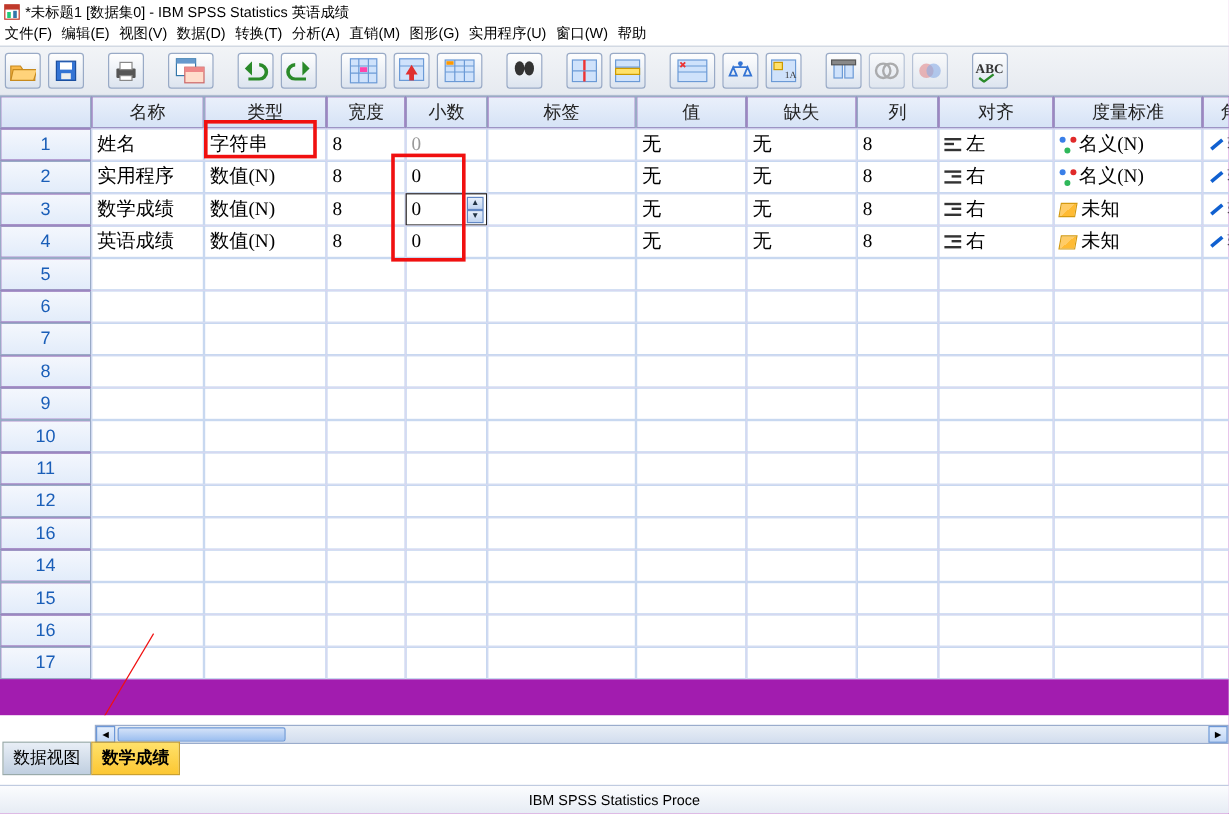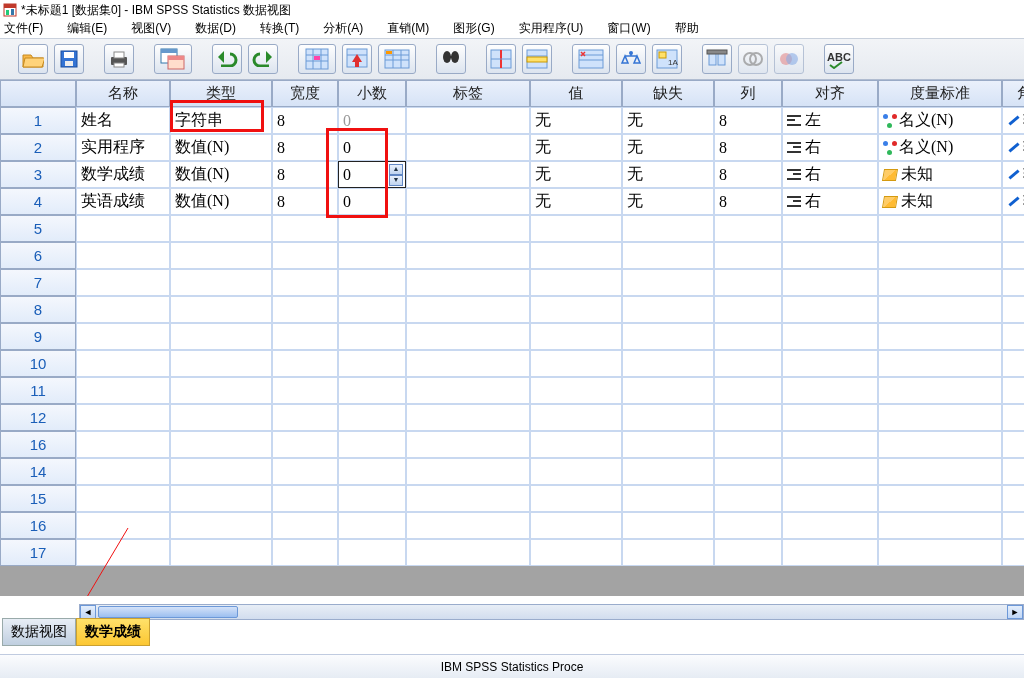--- a/index.html
+++ b/index.html
@@ -23,48 +23,49 @@
     gap: 4px;
   }
   .title-bar .icon-app { width: 14px; height: 14px; }
   .title-bar .title-text { font-size: 12px; }
   .menu-bar {
     height: 18px;
     background: #fff;
     display: flex;
     align-items: center;
     padding: 0 4px;
-    gap: 24px;
+    gap: 8px;
     border-bottom: 1px solid #fff;
     font-size: 12px;
   }
   .menu-item { cursor: pointer; }
   .toolbar {
     height: 42px;
     background: linear-gradient(#f2f4f7, #e6eaf0);
     border-top: 1px solid #c8d0dc;
     border-bottom: 1px solid #b0bcd0;
     display: flex;
     align-items: center;
-    padding: 0 18px;
+    padding: 0 4px;
     gap: 6px;
+    font-family: Liberation Serif, serif;
   }
   .tb-btn {
     width: 30px; height: 30px;
     border: 1px solid #99aac6;
     border-radius: 3px;
     background: linear-gradient(#fefefe, #dce4ef);
     display: flex; align-items: center; justify-content: center;
     cursor: pointer;
   }
   .tb-btn.wide { width: 38px; }
   .tb-sep { width: 8px; }
   .grid-area {
     position: relative;
-    background: #a3a3a3;
+    background: #a21caf;
     overflow: hidden;
     height: 516px;
   }
   .grid {
     display: grid;
     grid-template-columns: 76px 94px 102px 66px 68px 124px 92px 92px 68px 96px 124px 46px;
   }
   .hdr {
     background: linear-gradient(#eaf0fb, #d6e3f6);
     border: 1px solid #99aac6;
@@ -198,21 +199,21 @@
 
 <div class="title-bar">
   <span class="icon-app">
     <svg width="14" height="14">
         <rect x="1" y="1" width="12" height="12" fill="#fff" stroke="#c0392b"></rect>
         <rect x="1" y="1" width="12" height="4" fill="#c0392b"></rect>
         <rect x="3" y="7" width="3" height="5" fill="#2c7"></rect>
         <rect x="8" y="6" width="3" height="6" fill="#37a"></rect>
       </svg>
   </span>
-  <span class="title-text">*未标题1 [数据集0] - IBM SPSS Statistics 数据视图</span>
+  <span class="title-text">*未标题1 [数据集0] - IBM SPSS Statistics 英语成绩</span>
 </div>
 
 <div class="menu-bar">
   <span class="menu-item">文件(F)</span>
   <span class="menu-item">编辑(E)</span>
   <span class="menu-item">视图(V)</span>
   <span class="menu-item">数据(D)</span>
   <span class="menu-item">转换(T)</span>
   <span class="menu-item">分析(A)</span>
   <span class="menu-item">直销(M)</span>

